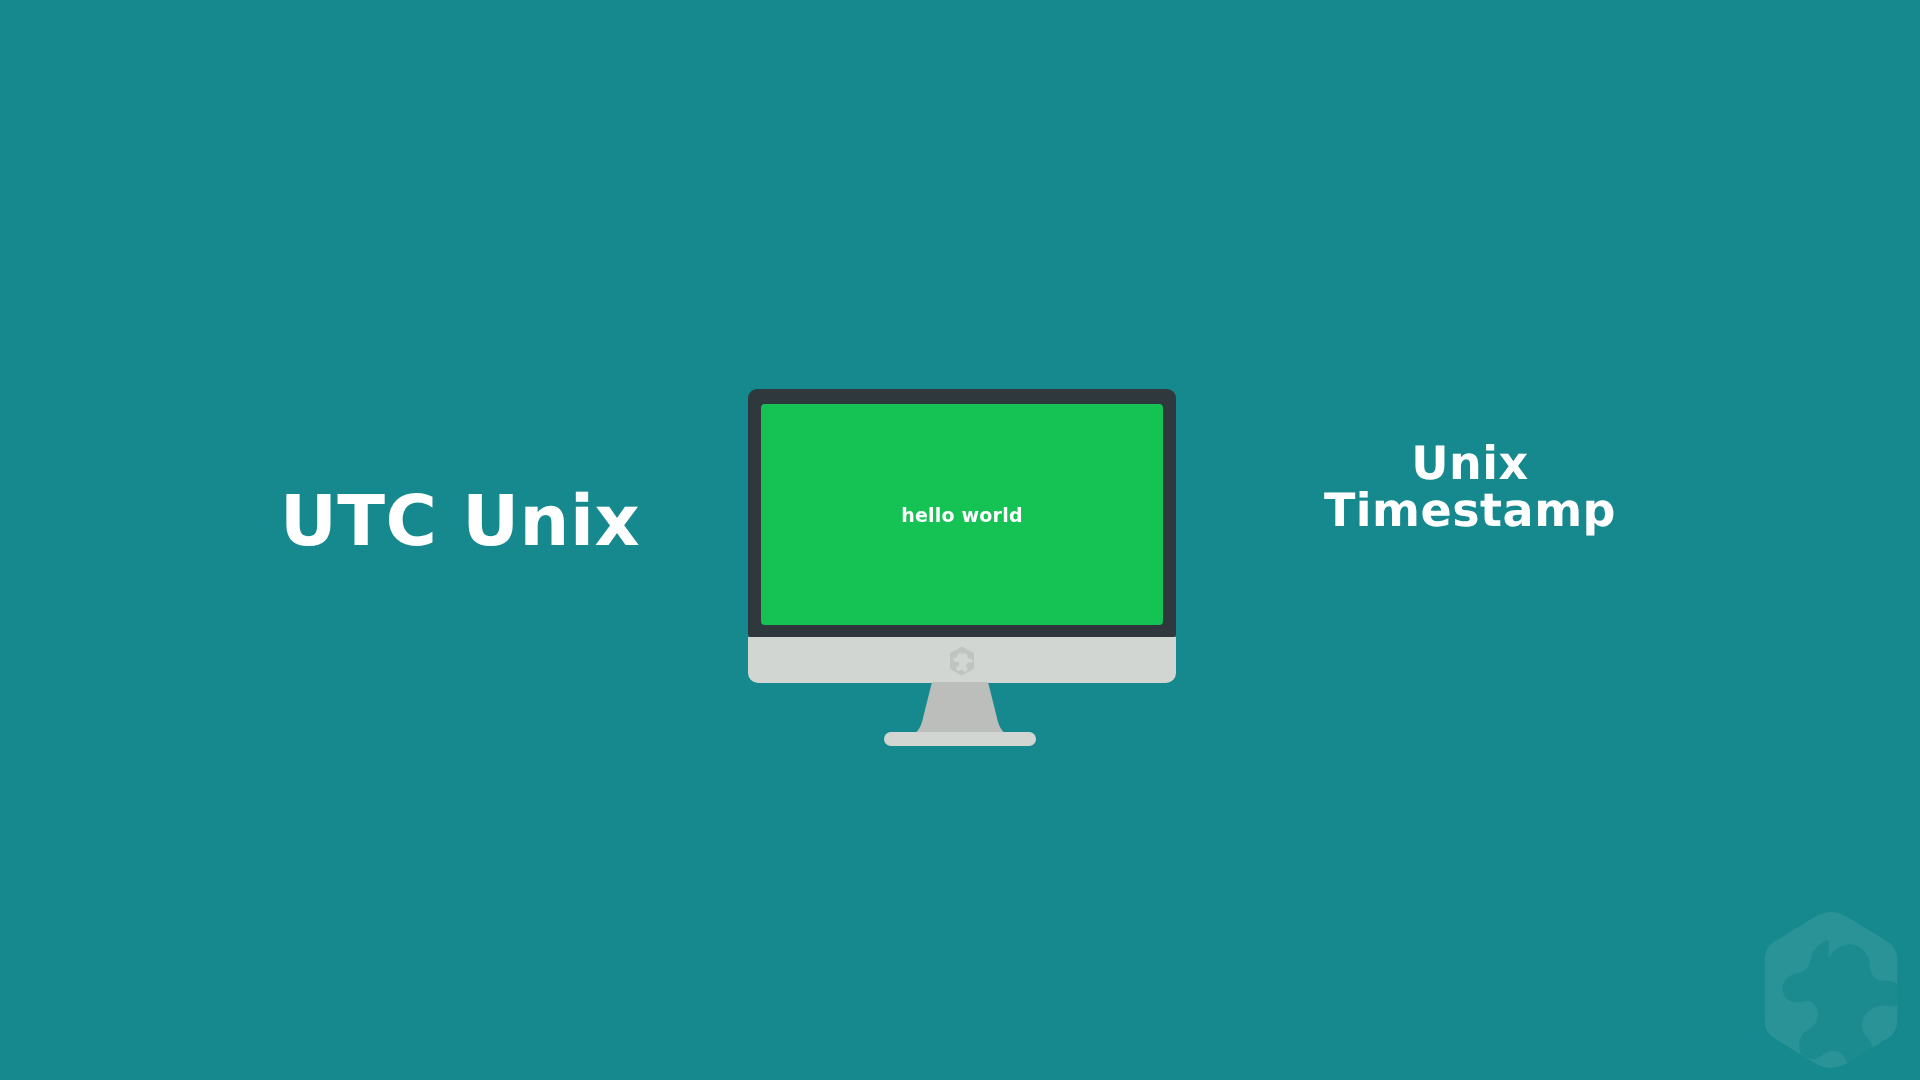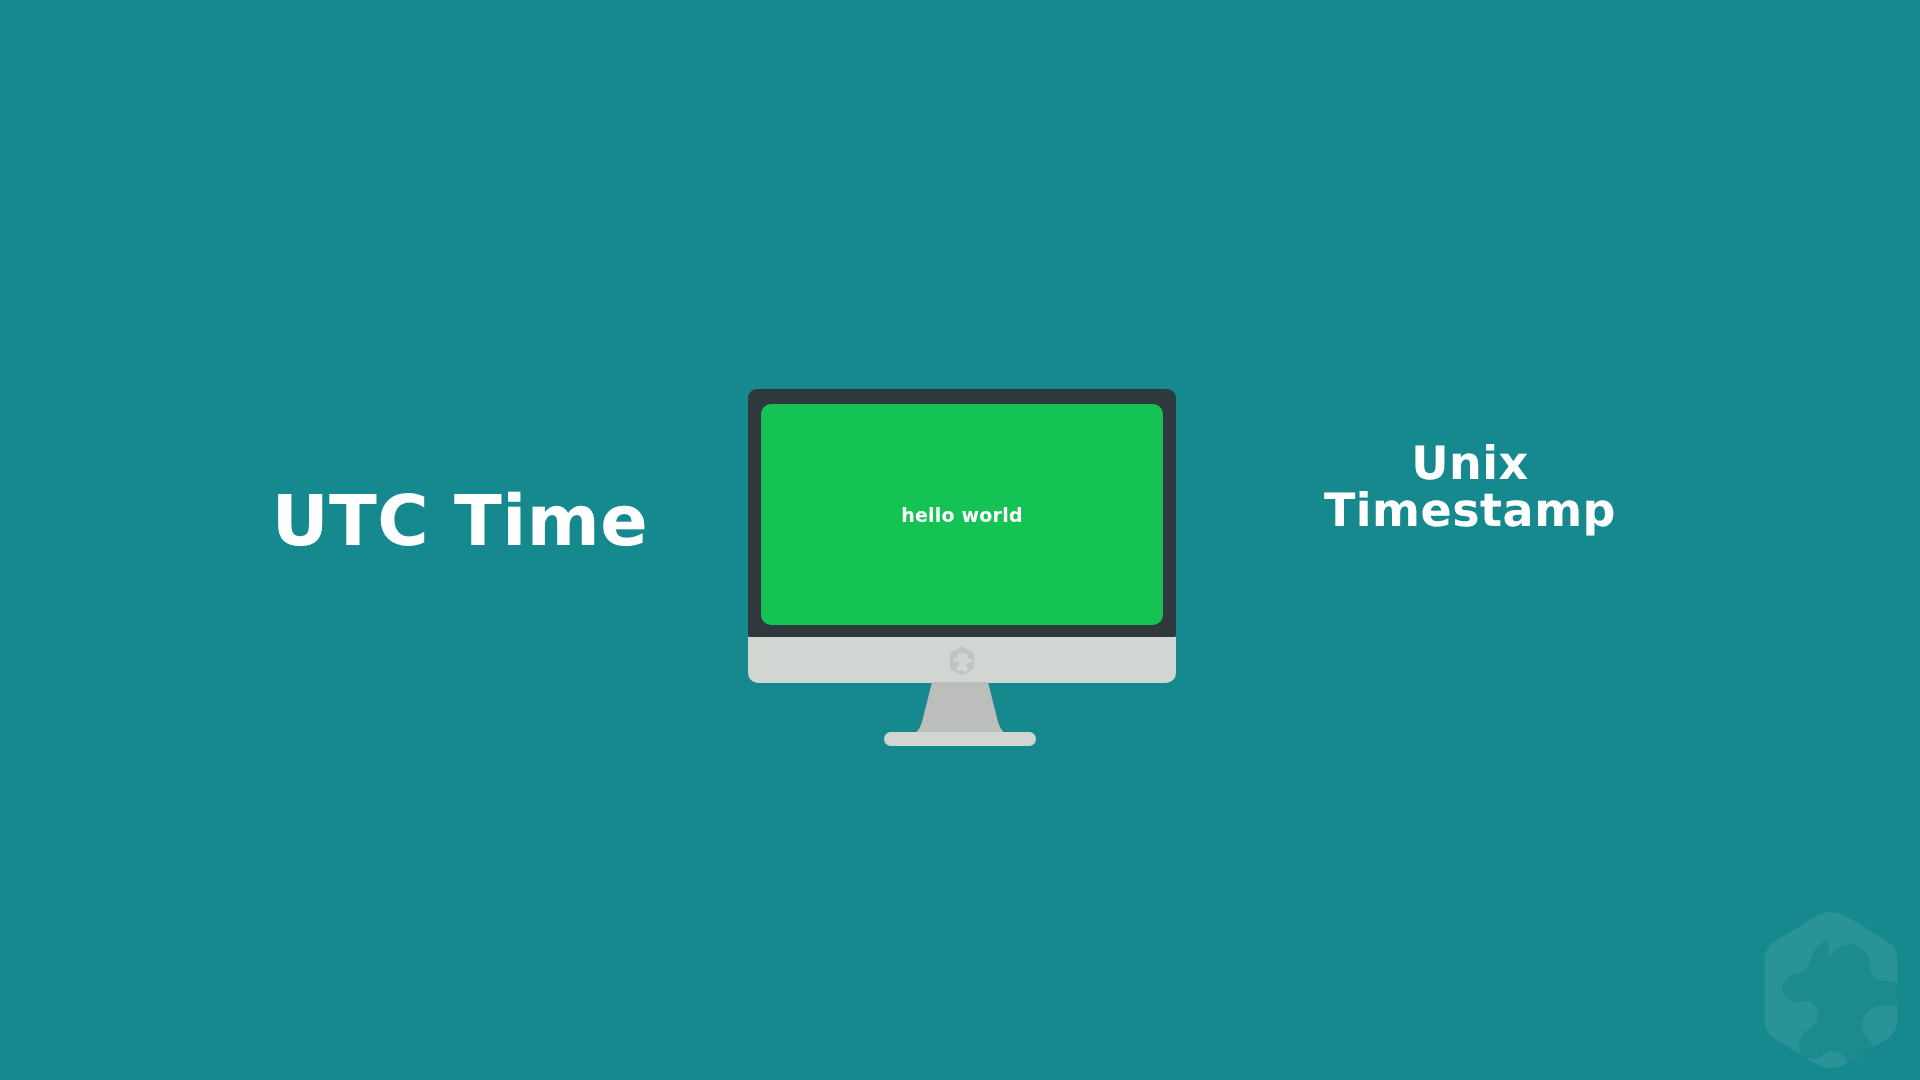--- a/index.html
+++ b/index.html
@@ -71,21 +71,21 @@
     box-sizing: border-box;
   }
 
   #monitor-screen {
     position: absolute;
     left: 13px;
     top: 15px;
     width: 402px;
     height: 221px;
     background: #14C353;
-    border-radius: 10px;
+    border-radius: 4px;
     display: flex;
     align-items: center;
     justify-content: center;
     box-sizing: border-box;
     overflow: hidden;
   }
 
   #screen-text {
     color: #FFFFFF;
     font-size: 19px;
@@ -148,21 +148,21 @@
     width: 150px;
     height: 160px;
     opacity: 0.16;
   }
 </style>
 </head>
 <body>
 
 <div id="stage">
 
-  <div class="heading" id="heading-left">UTC Time</div>
+  <div class="heading" id="heading-left">UTC Unix</div>
 
   <div id="monitor">
 
     <div id="monitor-bezel"></div>
 
     <div id="monitor-screen">
       <span id="screen-text">hello world</span>
     </div>
 
     <div id="monitor-chin">

